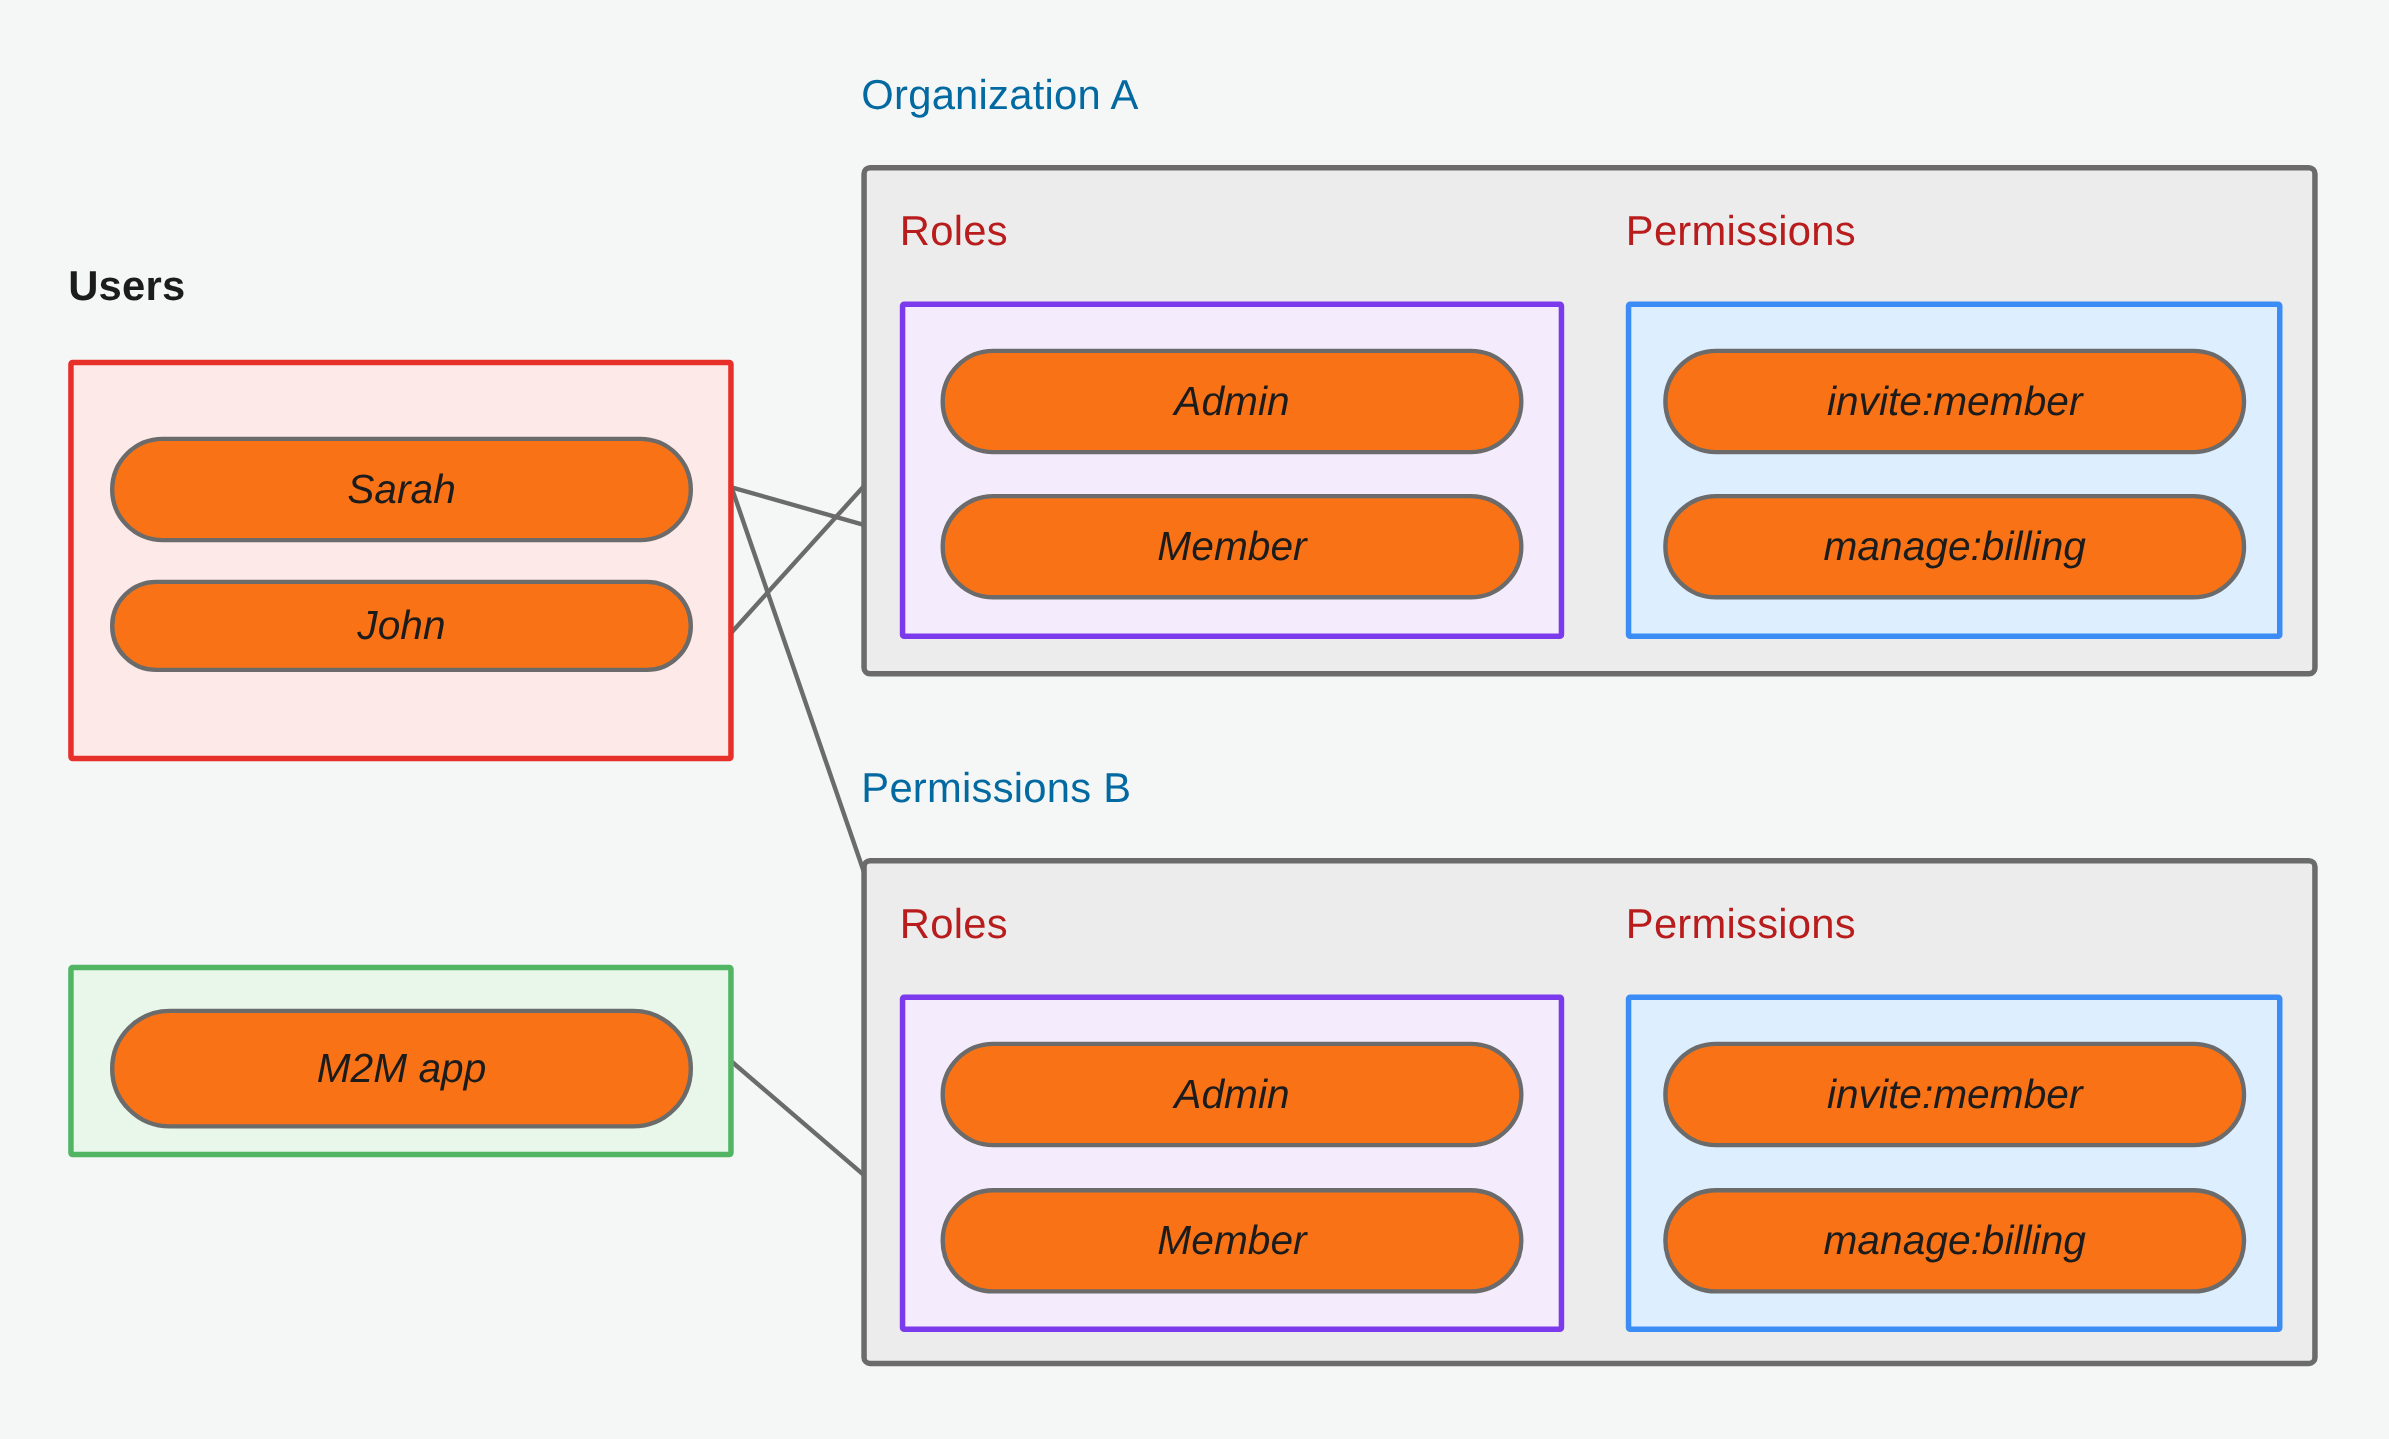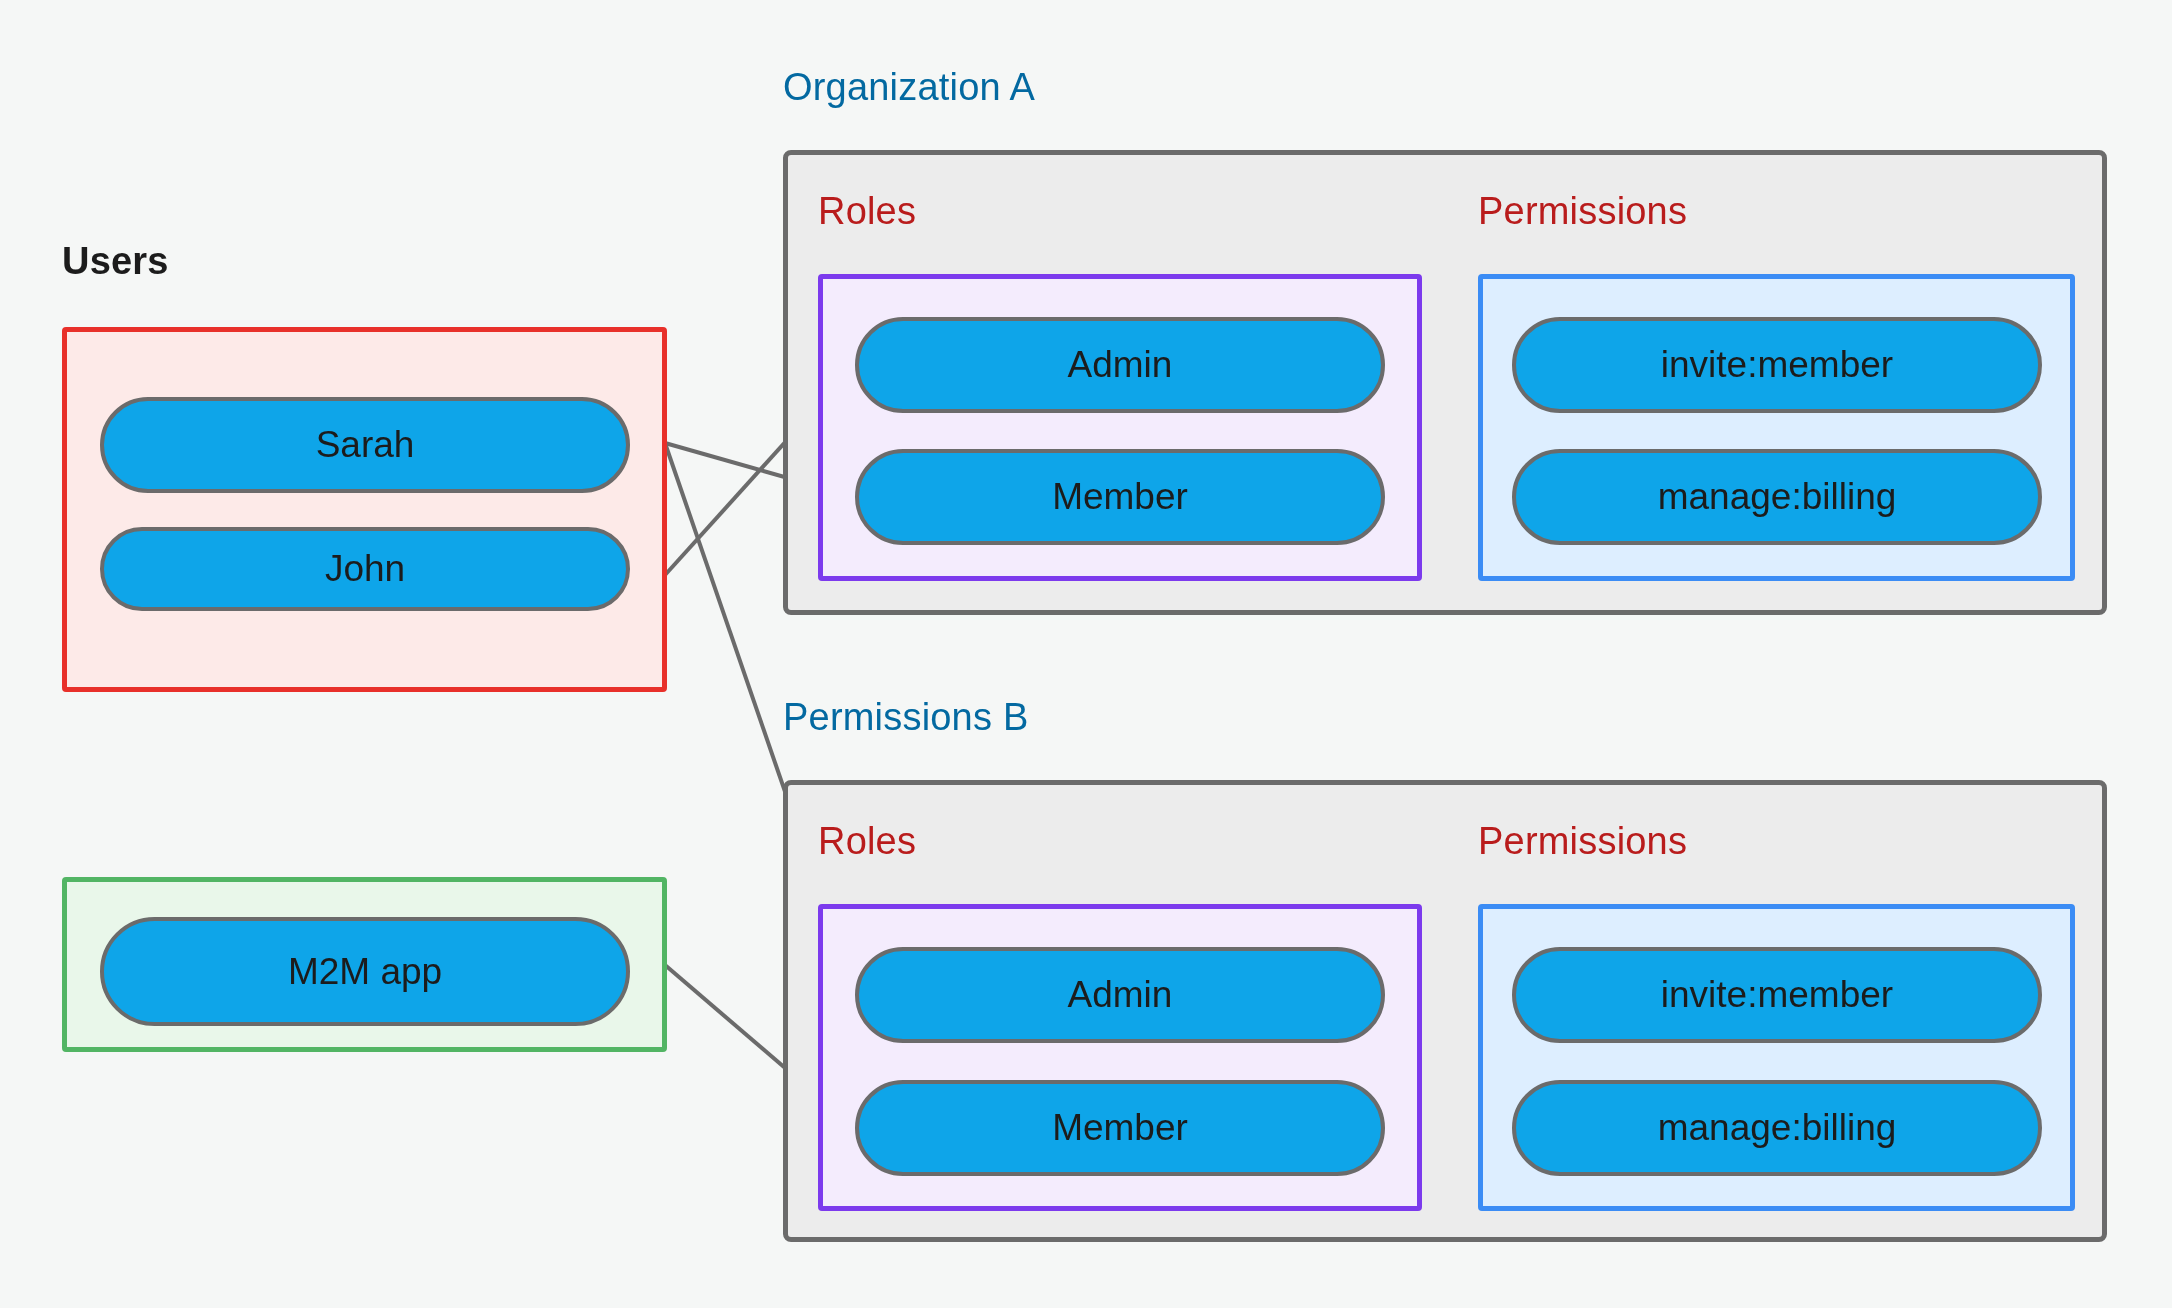--- a/index.html
+++ b/index.html
@@ -70,29 +70,30 @@
   }
   .box-perms {
     background: #ddeeff;
     border: 5px solid #3b8cf5;
   }
 
   
   .node {
     position: absolute;
     box-sizing: border-box;
-    background: #0ea5e9;
+    background: #f97316;
     border: 4px solid #6b6b6b;
     border-radius: 999px;
     display: flex;
     align-items: center;
     justify-content: center;
     font-size: 37px;
     color: #1c1c1c;
     white-space: nowrap;
+    font-style: italic;
   }
 
   
   #edges {
     position: absolute;
     left: 0;
     top: 0;
     width: 2172px;
     height: 1308px;
     pointer-events: none;

